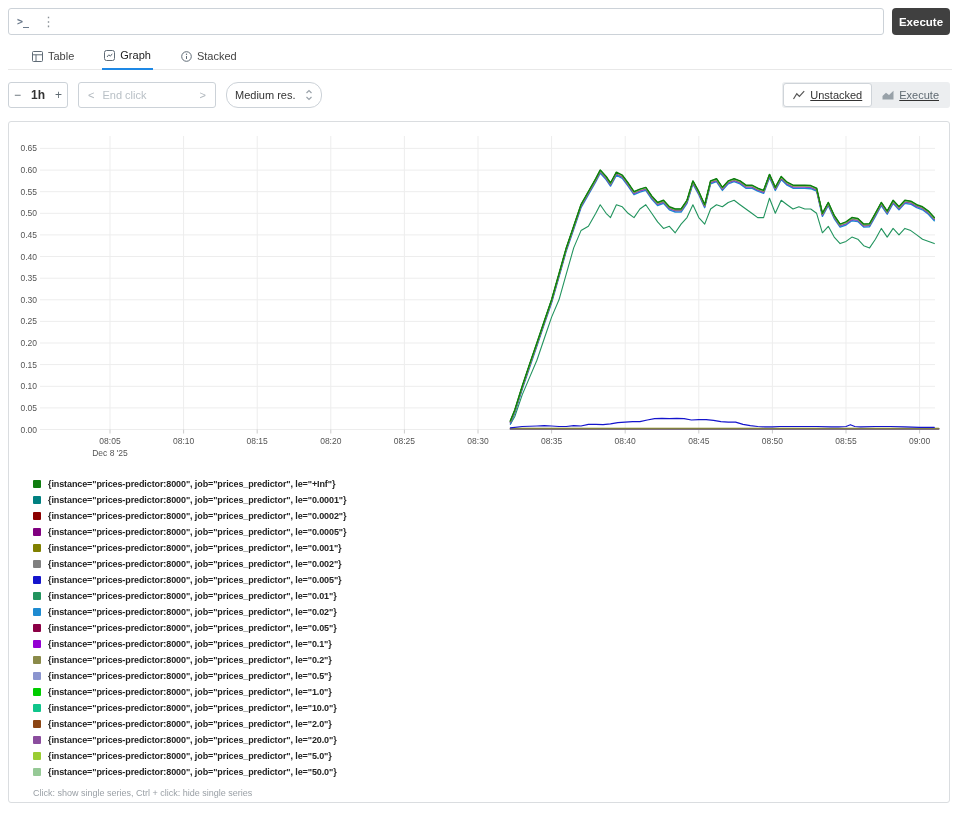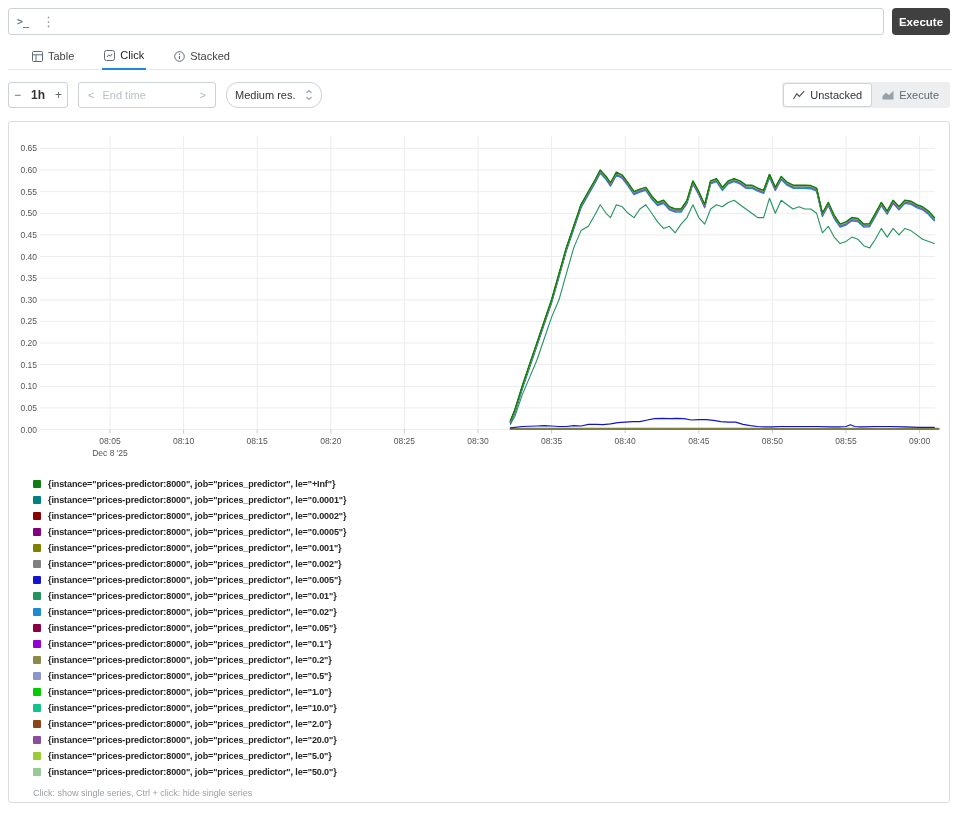--- a/index.html
+++ b/index.html
@@ -26,21 +26,21 @@
   
   .controls{display:flex;margin:12px 10px 0 8px;align-items:center;}
   .range-group{display:flex;border:1px solid #ccd2d8;border-radius:3px;height:26px;align-items:center;font-size:11px;box-sizing:border-box;}
   .range-btn{width:17px;text-align:center;color:#5f6a72;cursor:pointer;font-size:12px;}
   .range-val{padding:0 5px;font-weight:600;font-size:12px;color:#333;}
   .endtime{display:flex;align-items:center;border:1px solid #ccd2d8;border-radius:3px;height:26px;margin-left:10px;width:138px;padding:0 9px;box-sizing:border-box;}
   .endtime .ph{color:#b9c0c6;font-size:11px;flex:1;margin-left:8px;}
   .arrow{color:#b0b7bd;font-size:11px;cursor:pointer;}
   .res-select{border:1px solid #ccd2d8;border-radius:12px;height:26px;margin-left:10px;width:96px;display:flex;align-items:center;justify-content:space-between;padding:0 8px;font-size:11px;box-sizing:border-box;cursor:pointer;color:#333;}
   .spacer{flex:1;}
-  .segmented{display:flex;background:#eceef0;border-radius:3px;padding:1px;height:24px;align-items:stretch;box-sizing:content-box;}
+  .segmented{display:flex;background:#eceef0;border-radius:3px;padding:1px;height:24px;align-items:stretch;box-sizing:content-box;text-decoration:underline;}
   .seg{display:flex;align-items:center;gap:5px;padding:0 9px;font-size:11px;color:#5f6a72;cursor:pointer;border:1px solid transparent;border-radius:3px;}
   .seg.active{background:#fff;border:1px solid #cfd4d9;color:#333;}
 
   
   .panel{margin:13px 10px 0 8px;border:1px solid #dadde0;border-radius:3px;height:682px;box-sizing:border-box;overflow:hidden;background:#fff;}
   #chart svg{display:block;}
   #legend{margin:9px 0 0 24px;}
   .legend-item{display:flex;align-items:center;height:16px;cursor:pointer;}
   .swatch{width:8px;height:8px;border-radius:1px;margin-right:7px;flex:none;}
   .legend-label{font-size:9px;font-weight:700;color:#222;letter-spacing:-0.1px;white-space:nowrap;}
@@ -64,41 +64,41 @@
         <line x1="0.5" y1="3.8" x2="10.5" y2="3.8" stroke="#5f6b76"></line>
         <line x1="4" y1="3.8" x2="4" y2="10.5" stroke="#5f6b76"></line>
       </svg>
     <span>Table</span>
   </div>
   <div class="tab active">
     <svg width="11" height="11" viewBox="0 0 11 11">
         <rect x="0.5" y="0.5" width="10" height="10" rx="2" fill="none" stroke="#5f6b76"></rect>
         <polyline points="3,7 4.8,4.8 6.4,6.2 8.2,3.8" fill="none" stroke="#5f6b76"></polyline>
       </svg>
-    <span>Click</span>
+    <span>Graph</span>
   </div>
   <div class="tab">
     <svg width="11" height="11" viewBox="0 0 11 11">
         <circle cx="5.5" cy="5.5" r="4.8" fill="none" stroke="#5f6b76"></circle>
         <line x1="5.5" y1="5" x2="5.5" y2="8" stroke="#5f6b76"></line>
         <circle cx="5.5" cy="3.2" r="0.7" fill="#5f6b76"></circle>
       </svg>
     <span>Stacked</span>
   </div>
 </div>
 
 <div class="controls">
   <div class="range-group">
     <span class="range-btn">−</span>
     <span class="range-val">1h</span>
     <span class="range-btn">+</span>
   </div>
   <div class="endtime">
     <span class="arrow">&lt;</span>
-    <span class="ph">End time</span>
+    <span class="ph">End click</span>
     <span class="arrow">&gt;</span>
   </div>
   <div class="res-select">
     <span>Medium res.</span>
     <svg width="8" height="12" viewBox="0 0 8 12">
         <polyline points="1.5,4 4,1.5 6.5,4" fill="none" stroke="#9aa2aa" stroke-width="1.2"></polyline>
         <polyline points="1.5,8 4,10.5 6.5,8" fill="none" stroke="#9aa2aa" stroke-width="1.2"></polyline>
       </svg>
   </div>
   <div class="spacer"></div>

